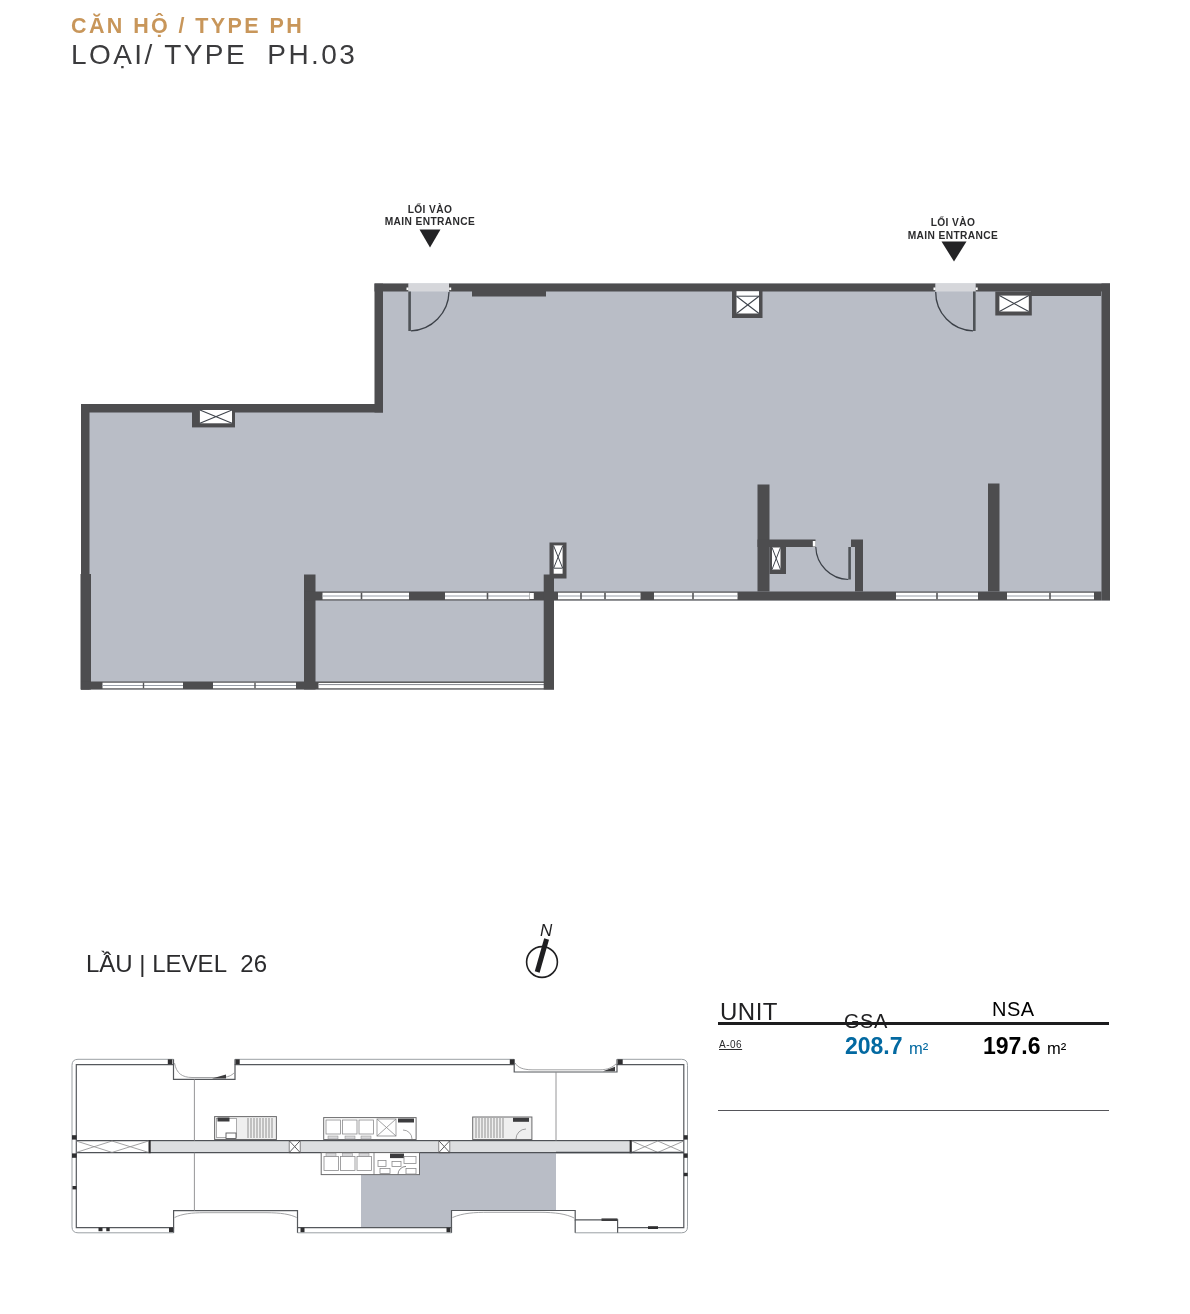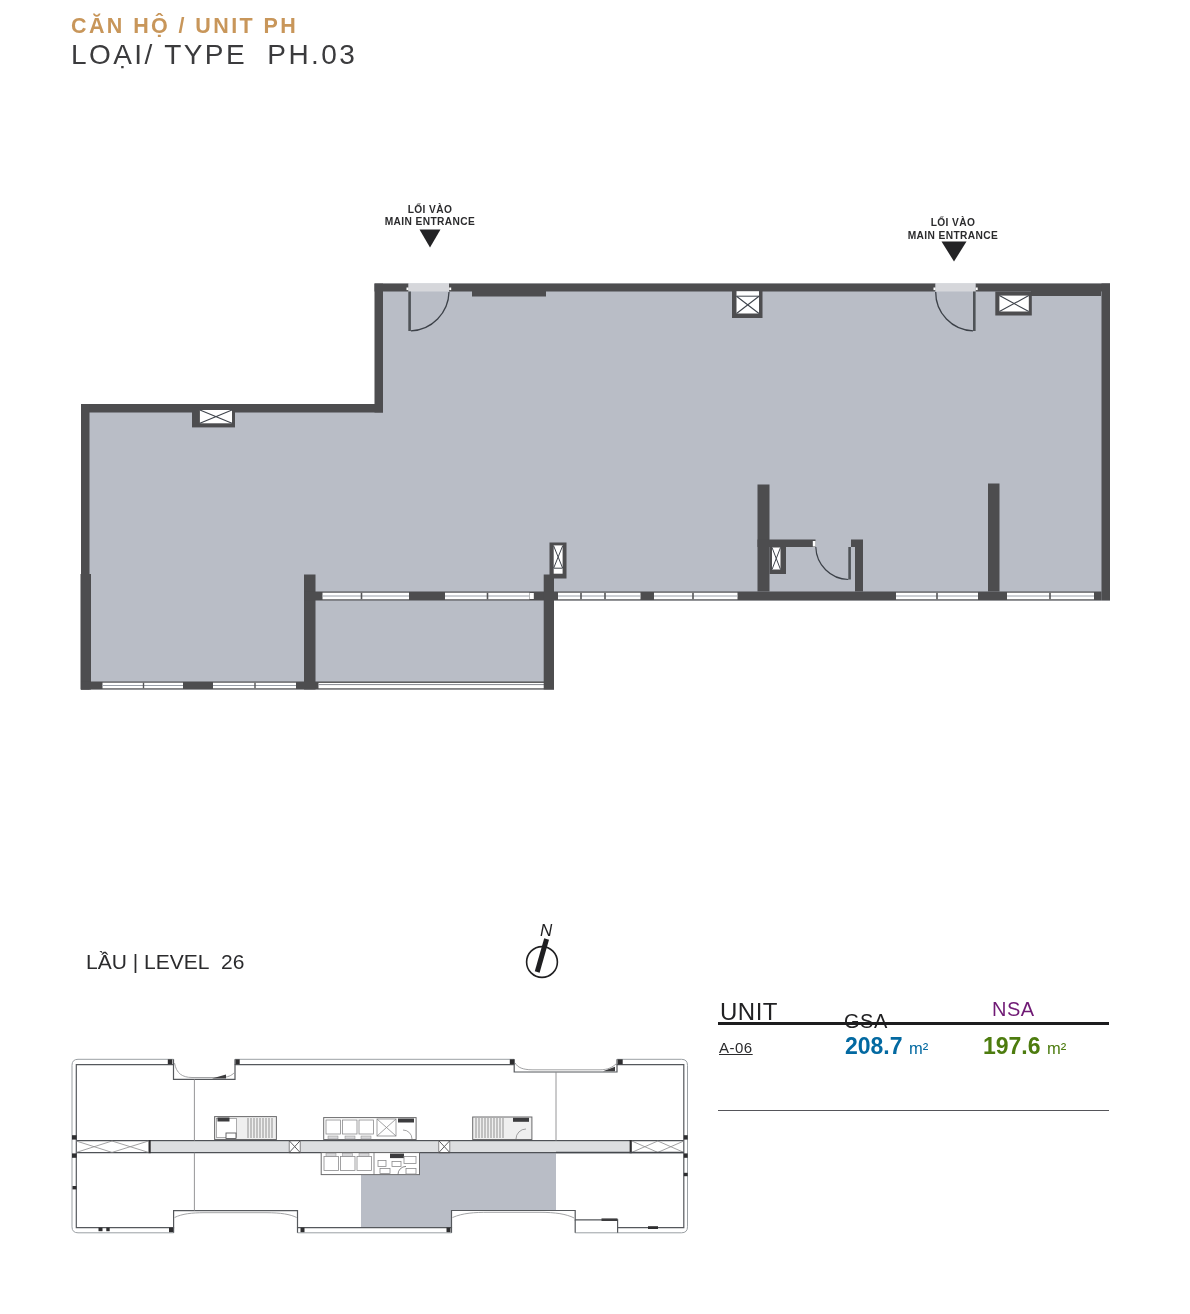--- a/index.html
+++ b/index.html
@@ -3,21 +3,21 @@
 <meta charset="utf-8">
 <style>
   html,body{margin:0;padding:0;}
   body{width:1190px;height:1314px;background:#ffffff;position:relative;
        font-family:"Liberation Sans", sans-serif;overflow:hidden;}
   .abs{position:absolute;}
 </style>
 </head>
 <body>
 
-<div class="abs" style="left:71px;top:14px;font-size:21.5px;font-weight:bold;letter-spacing:2.4px;color:#c8965a;white-space:nowrap;">CĂN HỘ / UNIT PH</div>
+<div class="abs" style="left:71px;top:14px;font-size:21.5px;font-weight:bold;letter-spacing:2.4px;color:#c8965a;white-space:nowrap;">CĂN HỘ / TYPE PH</div>
 
 <div class="abs" style="left:71px;top:39px;font-size:28px;font-weight:normal;letter-spacing:2.4px;color:#3b3b3d;white-space:nowrap;">LOẠI/ TYPE&nbsp;&nbsp;PH.03</div>
 
 <div class="abs" style="left:330px;top:204px;width:200px;text-align:center;font-size:10.2px;font-weight:bold;letter-spacing:0.4px;color:#2b2b2d;line-height:12.2px;">LỐI VÀO<br>MAIN ENTRANCE</div>
 
 <svg class="abs" style="left:419px;top:228.5px;" width="22" height="19" viewBox="0 0 22 19">
     <polygon points="0.5,0.5 21.5,0.5 11,18.5" fill="#232325"></polygon>
   </svg>
 
 <div class="abs" style="left:853px;top:215.5px;width:200px;text-align:center;font-size:10.2px;font-weight:bold;letter-spacing:0.4px;color:#2b2b2d;line-height:13px;">LỐI VÀO<br>MAIN ENTRANCE</div>
@@ -175,41 +175,41 @@
 
   <g>
     <rect x="549.5" y="542.5" width="17" height="36" fill="#4d4d4f"></rect>
     <rect x="553.7" y="545.4" width="8.9" height="28.3" fill="#ffffff"></rect>
     <path d="M553.7,546 L562.6,568 M562.6,546 L553.7,568" stroke="#3f444c" stroke-width="1" fill="none"></path>
     <line x1="553.7" y1="568.2" x2="562.6" y2="568.2" stroke="#3f444c" stroke-width="1"></line>
     <rect x="543.7" y="574.5" width="10.3" height="115" fill="#4d4d4f"></rect>
   </g>
 </svg>
 
-<div class="abs" style="left:86px;top:950px;font-size:21px;font-weight:500;letter-spacing:0px;color:#2b2b2d;white-space:nowrap;">LẦU | LEVEL&nbsp; 26</div>
+<div class="abs" style="left:86px;top:950px;font-size:24px;font-weight:500;letter-spacing:0px;color:#2b2b2d;white-space:nowrap;">LẦU | LEVEL&nbsp; 26</div>
 
 <svg class="abs" style="left:515px;top:920px;" width="70" height="70" viewBox="0 0 70 70">
   <circle cx="27" cy="42" r="15.4" fill="none" stroke="#1f1f21" stroke-width="1.6"></circle>
   <line x1="22.2" y1="52" x2="31.6" y2="19" stroke="#1f1f21" stroke-width="5"></line>
   <text x="25" y="16" font-size="17" font-style="italic" fill="#1f1f21" font-family="Liberation Sans, sans-serif">N</text>
 </svg>
 
 <div class="abs" style="left:718px;top:998px;width:392px;">
 
   <div class="abs" style="left:2px;top:0;font-size:24px;letter-spacing:0.5px;color:#212123;">UNIT</div>
   <div class="abs" style="left:126px;top:12px;font-size:20px;letter-spacing:0.5px;color:#212123;">GSA</div>
-  <div class="abs" style="left:274px;top:0;font-size:20px;letter-spacing:0.5px;color:#701a75;">NSA</div>
+  <div class="abs" style="left:274px;top:0;font-size:20px;letter-spacing:0.5px;color:#000000;">NSA</div>
 
   <div class="abs" style="left:0;top:24px;width:391px;height:2.6px;background:#1c1c1e;"></div>
 
-  <div class="abs" style="left:1px;top:41px;font-size:15px;letter-spacing:0.5px;color:#2b2b2d;text-decoration:underline;">A-06</div>
+  <div class="abs" style="left:1px;top:41px;font-size:10px;letter-spacing:0.5px;color:#2b2b2d;text-decoration:underline;">A-06</div>
 
   <div class="abs" style="left:127px;top:35px;font-size:23px;font-weight:600;color:#0369a1;">208.7 <span style="font-size:16.5px;font-weight:normal;">m²</span></div>
 
-  <div class="abs" style="left:265px;top:35px;font-size:23px;font-weight:600;color:#4d7c0f;">197.6 <span style="font-size:16.5px;font-weight:normal;">m²</span></div>
+  <div class="abs" style="left:265px;top:35px;font-size:23px;font-weight:600;color:#000000;">197.6 <span style="font-size:16.5px;font-weight:normal;">m²</span></div>
 
   <div class="abs" style="left:0;top:112px;width:391px;height:1.2px;background:#55555a;"></div>
 </div>
 
 <svg class="abs" style="left:60px;top:1040px;" width="640" height="200" viewBox="0 0 640 200">
   <g transform="translate(-60,-1040)">
 
   <polygon points="361,1175 419.5,1175 419.5,1152.4 556,1152.4 556,1210.5 451.5,1210.5 451.5,1227.6 361,1227.6" fill="#b9bdc6"></polygon>
 
   <g fill="none" stroke="#9ba0a4" stroke-width="1">

